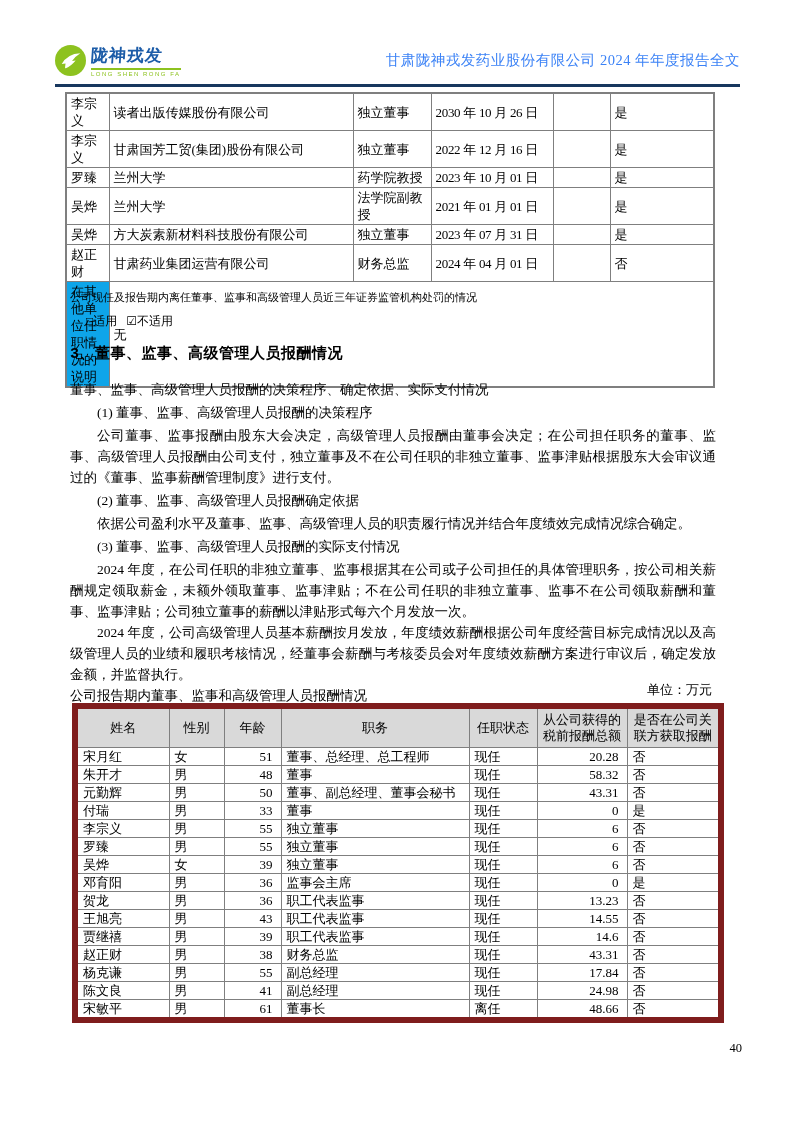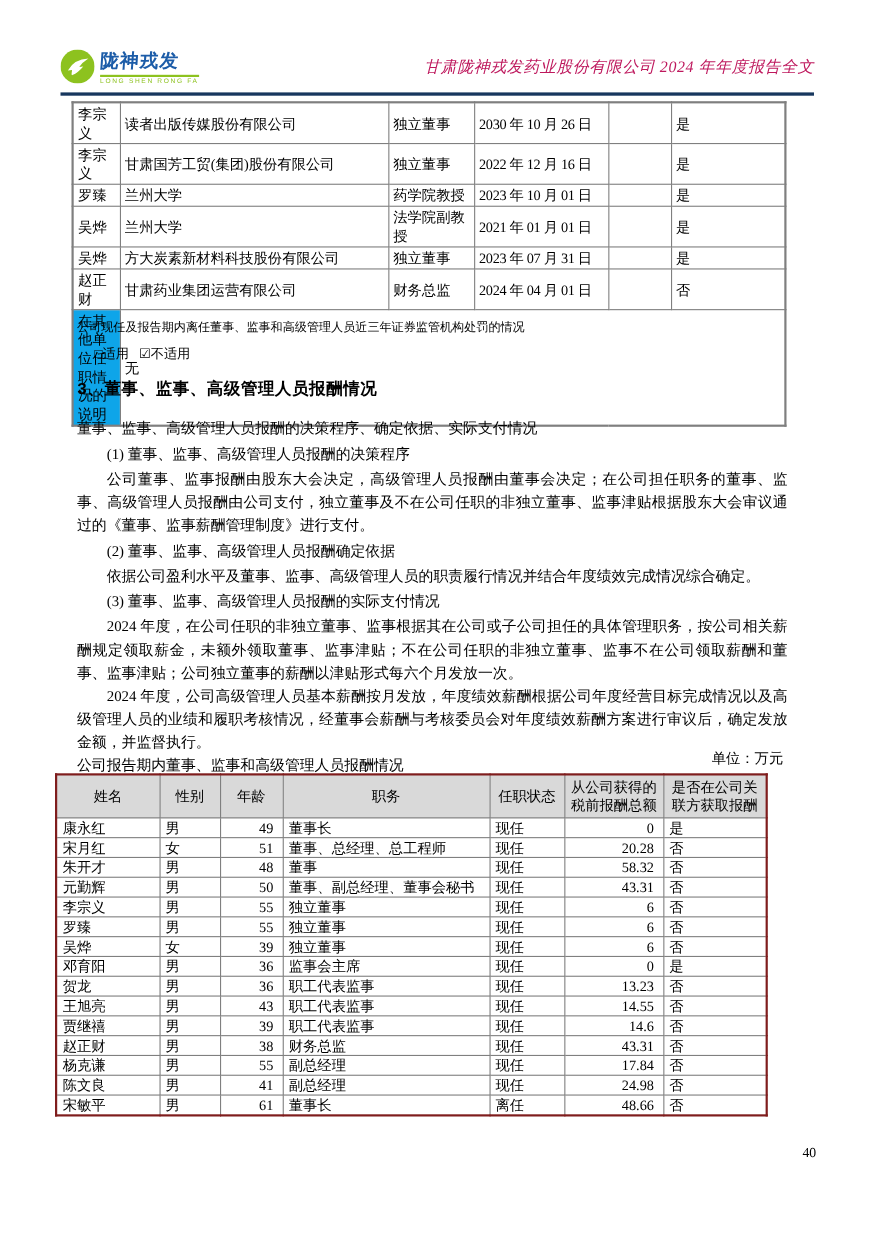--- a/index.html
+++ b/index.html
@@ -14,30 +14,30 @@
     margin: 0 auto;
   }
   
   .header { position: absolute; left: 55px; right: 53px; top: 44px; }
   .header-row { display: flex; justify-content: space-between; align-items: center; }
   .logo { display: flex; align-items: center; gap: 5px; }
   .logo-mark { width: 31px; height: 31px; flex: 0 0 31px; }
   .logo-text { display: flex; flex-direction: column; }
   .logo-cn { color: #1c5ca8; font-weight: bold; font-size: 17px; letter-spacing: 1px; transform: skewX(-4deg); font-family:"Liberation Sans",sans-serif; }
   .logo-en { color: #8dc21f; font-size: 6px; letter-spacing: 1.5px; border-top: 2px solid #8dc21f; margin-top: 1px; padding-top: 1px; font-family:"Liberation Sans",sans-serif; white-space: nowrap; }
-  .report-title { font-size: 14.5px; color: #be185d; letter-spacing: .5px; font-style: italic; }
+  .report-title { font-size: 14.5px; color: #3b82f6; letter-spacing: .5px; }
   .header-rule { height: 3px; background: #17375e; margin-top: 7px; }
   
   table { border-collapse: collapse; table-layout: fixed; font-size: 13px; }
   .top-table { position: absolute; left: 65px; top: 92px; width: 648px; border: 2px solid #7f7f7f; }
   .top-table td { border: 1px solid #7f7f7f; padding: 1px 4px; line-height: 17px; vertical-align: middle; }
   .top-table .c-date { white-space: nowrap; letter-spacing: -0.3px; }
   .note-label { background: #0ea5e9; line-height: 18px; padding: 2px 3px; }
   .note-value { padding-left: 10px; }
-  .main-table { position: absolute; left: 50px; top: 703px; width: 648px; border: 2px solid #7f1d1d; }
+  .main-table { position: absolute; left: 72px; top: 703px; width: 648px; border: 6px solid #7f1d1d; }
   .main-table th, .main-table td { border: 1px solid #7f7f7f; vertical-align: middle; }
   .main-table th { background: #d9d9d9; font-weight: normal; text-align: center; line-height: 16px; padding: 3px 2px; }
   .main-table td { line-height: 17px; padding: 0 5px; }
   .main-table td.num { text-align: right; padding-right: 8px; }
   
   .penalty-statement { position: absolute; left: 70px; top: 290px; font-size: 11px; }
   .checkbox-line { position: absolute; left: 70px; top: 313px; font-size: 12px; padding-left: 16px; }
   .checkbox-line span { margin-right: 6px; }
   .section-heading { position: absolute; left: 70px; top: 344px; font-size: 15px; font-weight: bold; letter-spacing: .5px; font-family: Liberation Mono, monospace; }
   .body-block { position: absolute; left: 70px; top: 379px; width: 646px; }
@@ -180,29 +180,20 @@
         <th>性别</th>
         <th>年龄</th>
         <th>职务</th>
         <th>任职状态</th>
         <th>从公司获得的税前报酬总额</th>
         <th>是否在公司关联方获取报酬</th>
       </tr>
     </thead>
     <tbody>
 
-        <tr>
-          <td>康永红</td>
-          <td>男</td>
-          <td class="num">49</td>
-          <td>董事长</td>
-          <td>现任</td>
-          <td class="num">0</td>
-          <td>是</td>
-        </tr>
 
         <tr>
           <td>宋月红</td>
           <td>女</td>
           <td class="num">51</td>
           <td>董事、总经理、总工程师</td>
           <td>现任</td>
           <td class="num">20.28</td>
           <td>否</td>
         </tr>
@@ -220,20 +211,29 @@
         <tr>
           <td>元勤辉</td>
           <td>男</td>
           <td class="num">50</td>
           <td>董事、副总经理、董事会秘书</td>
           <td>现任</td>
           <td class="num">43.31</td>
           <td>否</td>
         </tr>
 
+        <tr>
+          <td>付瑞</td>
+          <td>男</td>
+          <td class="num">33</td>
+          <td>董事</td>
+          <td>现任</td>
+          <td class="num">0</td>
+          <td>是</td>
+        </tr>
 
         <tr>
           <td>李宗义</td>
           <td>男</td>
           <td class="num">55</td>
           <td>独立董事</td>
           <td>现任</td>
           <td class="num">6</td>
           <td>否</td>
         </tr>

